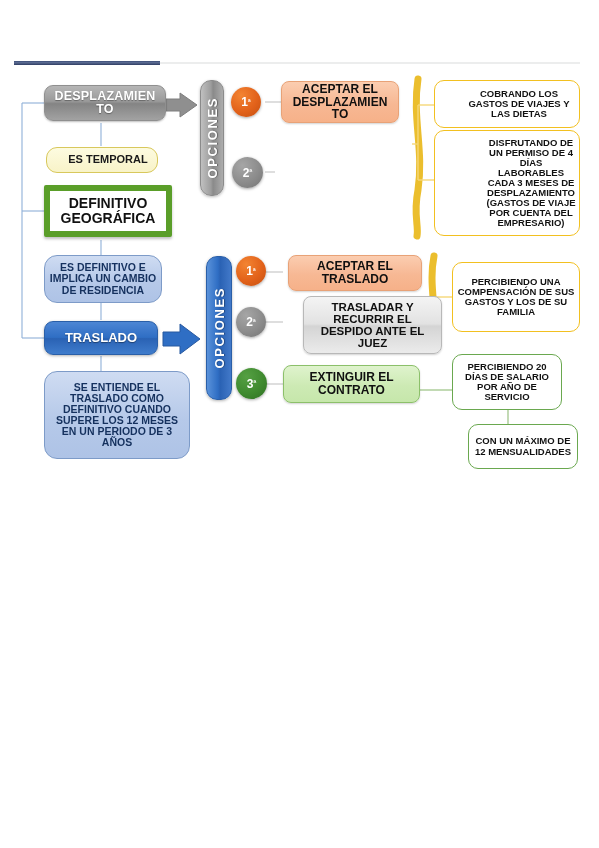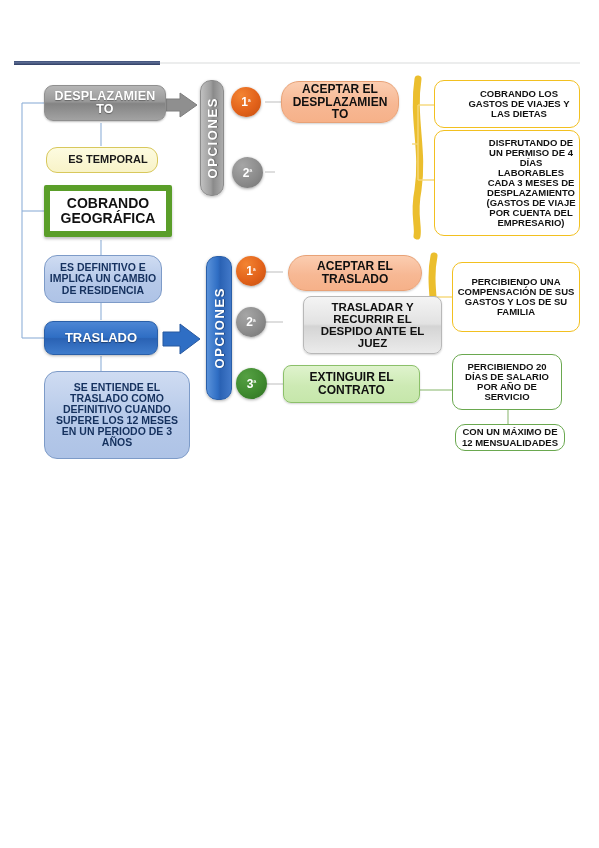--- a/index.html
+++ b/index.html
@@ -46,21 +46,21 @@
   
   .box-blue{
     background:linear-gradient(to bottom,#4d86d4 0%,#2f6ec4 48%,#2a62b4 52%,#3f7ccc 100%);
     border:1px solid #2a5fa8;color:#ffffff;font-weight:bold;font-size:13px;
     text-shadow:0 1px 1px rgba(0,0,0,.4);box-shadow:0 1px 3px rgba(0,0,0,.3);}
 
   
   .box-orange{
     background:linear-gradient(to bottom,#fbcdb0 0%,#f7b894 55%,#f6b189 100%);
     border:1.3px solid #e8a277;color:#101010;font-weight:bold;font-size:12px;
-    border-radius:18px;box-shadow:0 1px 2px rgba(0,0,0,.18);}
+    border-radius:8px;box-shadow:0 1px 2px rgba(0,0,0,.18);}
 
   
   .box-greybox{
     background:linear-gradient(to bottom,#f4f4f4 0%,#e2e2e2 48%,#d4d4d4 52%,#ebebeb 100%);
     border:1.3px solid #b8b8b8;color:#101010;font-weight:bold;font-size:11.5px;
     border-radius:8px;box-shadow:0 1px 2px rgba(0,0,0,.18);}
 
   
   .box-greenbox{
     background:linear-gradient(to bottom,#dff3cd 0%,#cdeab4 55%,#c6e7ab 100%);
@@ -165,21 +165,21 @@
 
   <div class="abs box box-grey" style="left:44px;top:85px;width:122px;height:36px;">
     <span>DESPLAZAMIEN TO</span>
   </div>
 
   <div class="abs box box-yellow" style="left:46px;top:147px;width:112px;height:26px;padding-left:12px;">
     <span>ES TEMPORAL</span>
   </div>
 
   <div class="abs box box-greenframe" style="left:44px;top:185px;width:128px;height:52px;">
-    <span>COBRANDO GEOGRÁFICA</span>
+    <span>DEFINITIVO GEOGRÁFICA</span>
   </div>
 
   <div class="abs box box-blue" style="left:44px;top:321px;width:114px;height:34px;">
     <span>TRASLADO</span>
   </div>
 
   <div class="abs box box-bluenote" style="left:44px;top:255px;width:118px;height:48px;">
     <span>ES DEFINITIVO E IMPLICA UN CAMBIO DE RESIDENCIA</span>
   </div>
 
@@ -241,17 +241,17 @@
   </div>
 
   <div class="abs box box-yellowout" style="left:452px;top:262px;width:128px;height:70px;">
     <span>PERCIBIENDO UNA COMPENSACIÓN DE SUS GASTOS Y LOS DE SU FAMILIA</span>
   </div>
 
   <div class="abs box box-greenout" style="left:452px;top:354px;width:110px;height:56px;">
     <span>PERCIBIENDO 20 DÍAS DE SALARIO POR AÑO DE SERVICIO</span>
   </div>
 
-  <div class="abs box box-greenout" style="left:455px;top:424px;width:110px;height:27px;">
+  <div class="abs box box-greenout" style="left:468px;top:424px;width:110px;height:45px;">
     <span>CON UN MÁXIMO DE 12 MENSUALIDADES</span>
   </div>
 
 </div>
 
 </body></html>

